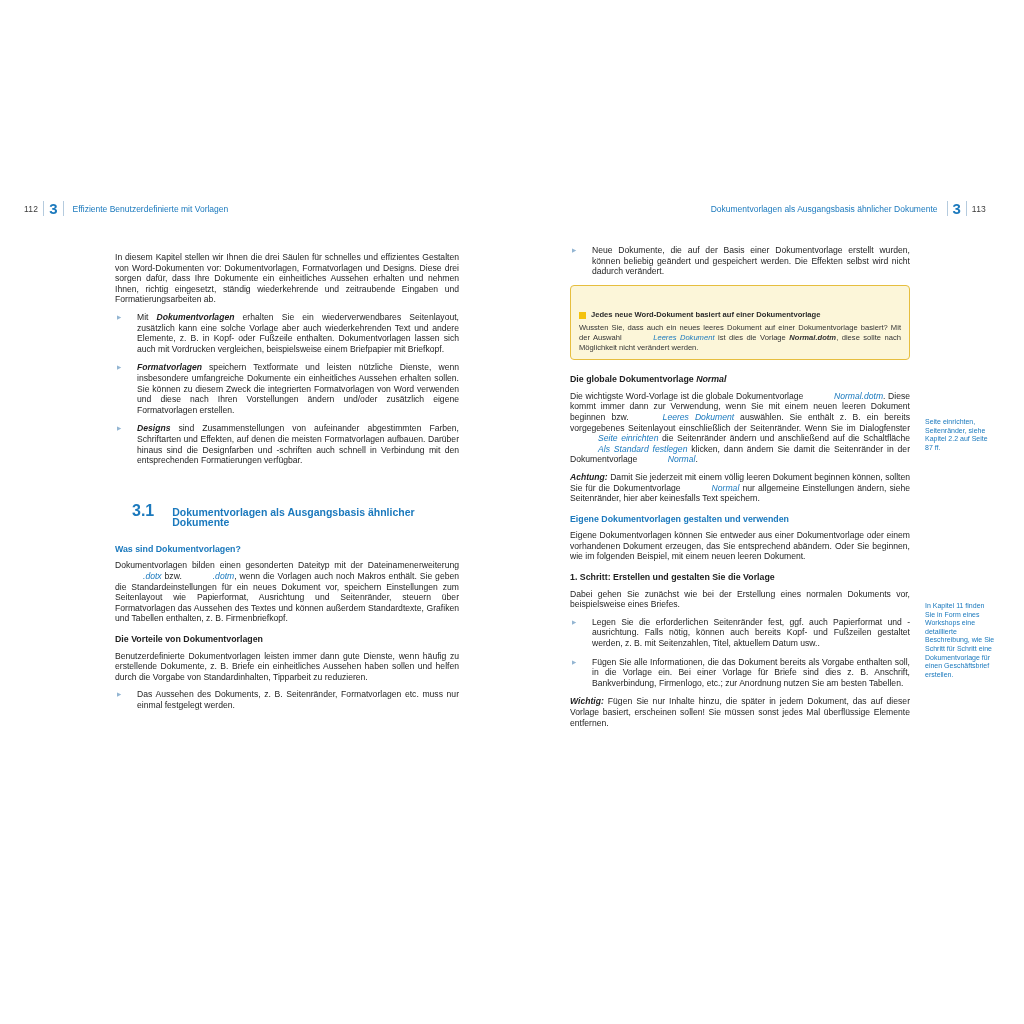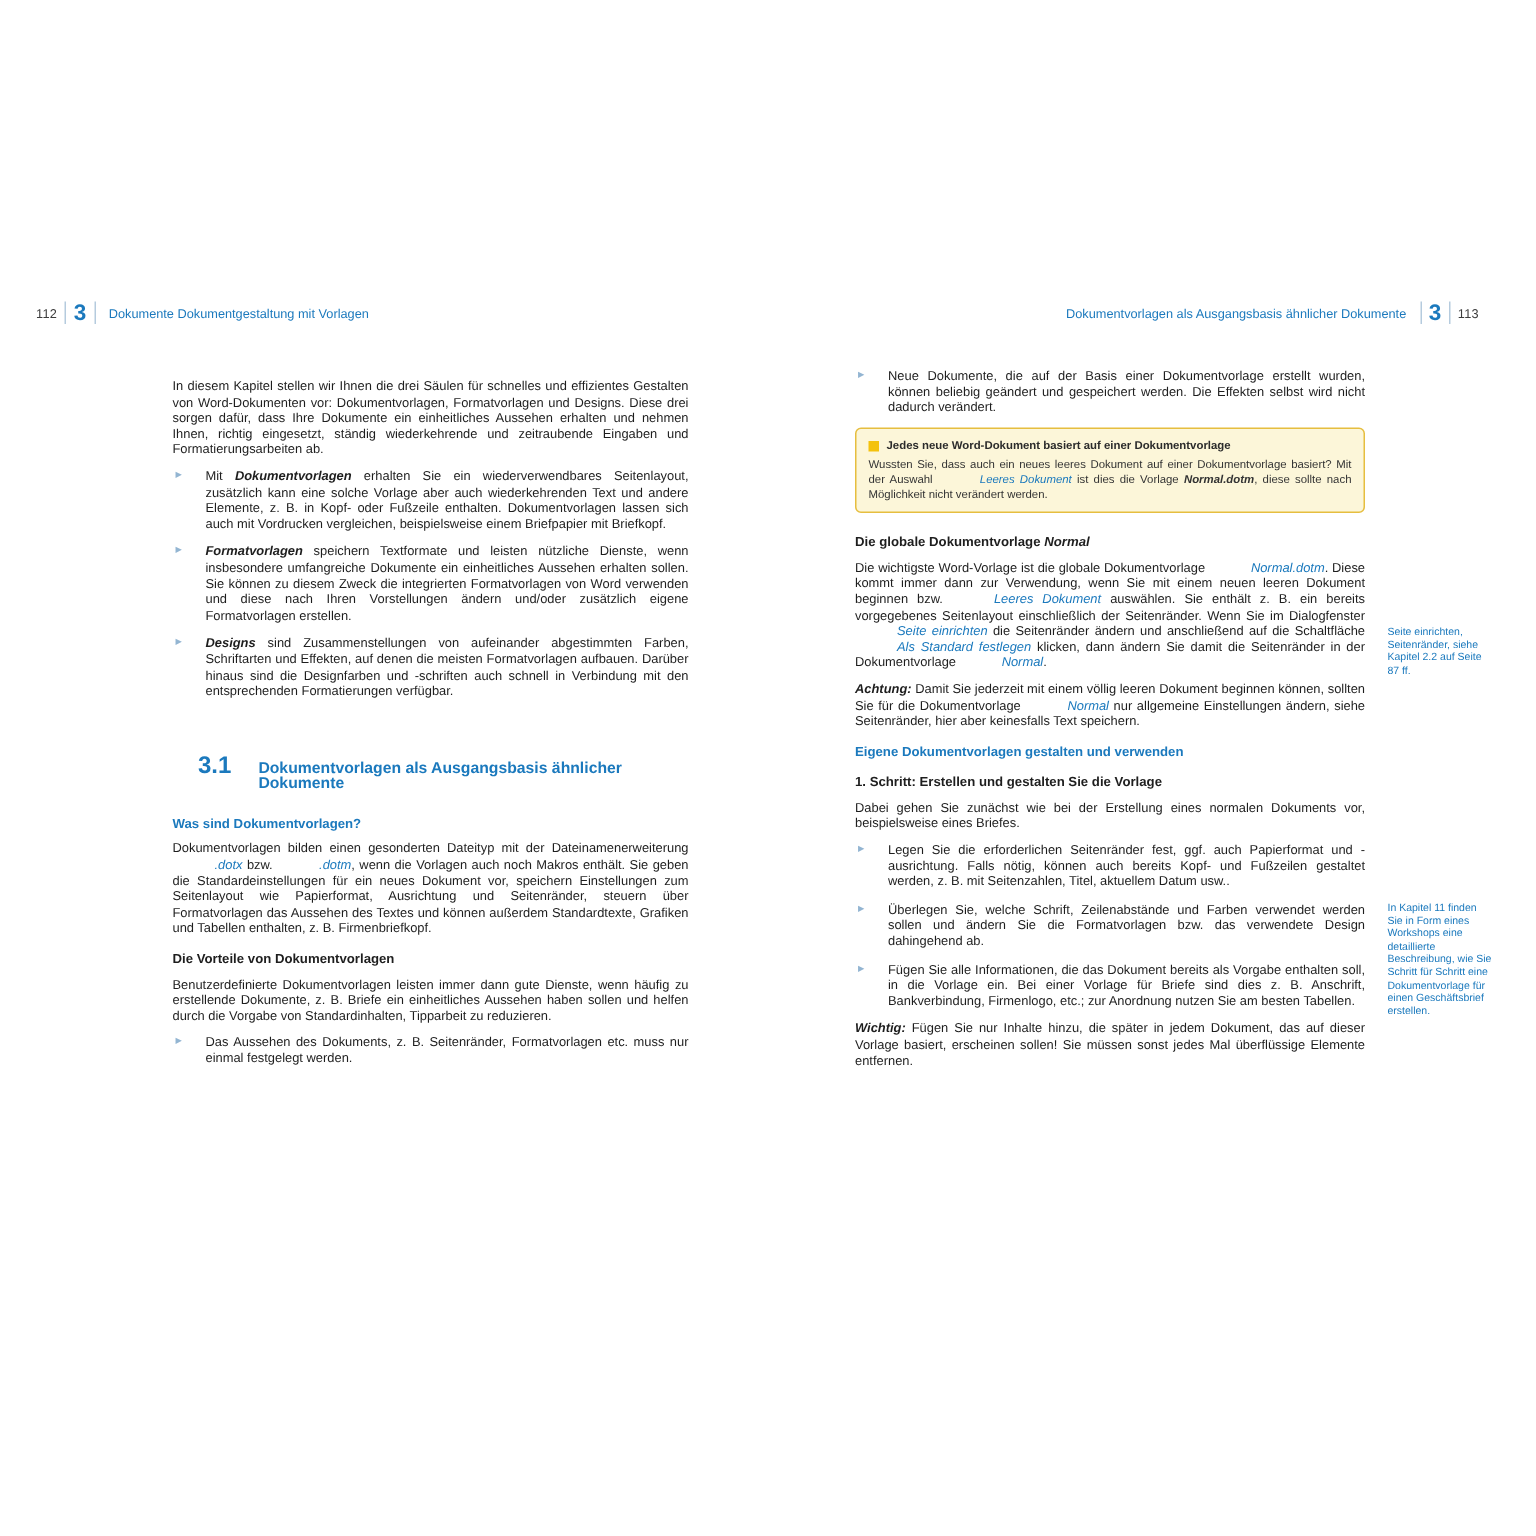--- a/index.html
+++ b/index.html
@@ -35,42 +35,42 @@
   .accent { color:var(--accent,#1b79bd);margin-left:28px; }
 
   .h-blue  { font-size:8.8px; font-weight:bold; color:var(--accent,#1b79bd); margin:10px 0 6px; text-align:left; }
   .h-black { font-size:8.8px; font-weight:bold; color:var(--text,#1e1e1e); margin:10px 0 6px; text-align:left; }
 
   .section { display:flex; align-items:baseline; gap:18px; margin:40px 17px 16px; text-align:left; }
   .section-number { font-size:16px; font-weight:bold; color:var(--accent,#1b79bd); }
   .section-title  { font-size:10.5px; font-weight:bold; color:var(--accent,#1b79bd); }
 
   .infobox { border:1px solid var(--box-border,#e6be3f); border-radius:4px; background:var(--box-bg,#fcf6d9);
-             padding:6px 8px 7px; margin:3px 0 14px; }
+             padding:24px 8px 7px; margin:3px 0 14px; }
   .infobox-head { display:flex; align-items:center; gap:5px; margin-bottom:3px; }
   .infobox-icon { width:7px; height:7px; background:var(--box-icon,#f4c20d); flex:0 0 auto; }
   .infobox-title { font-size:7.6px; font-weight:bold; color:#2b2b2b; text-align:left; }
   .infobox-body { font-size:7.6px; line-height:9.6px; color:#333; text-align:justify; }
 
   .margin-note { position:absolute; left:925px; width:70px; font-size:7px; line-height:8.6px;
                  color:var(--accent,#1b79bd); text-align:left; }
   .note-1 { top:418px; }
   .note-2 { top:602px; }
 </style>
 </head>
 <body>
 
 <div class="spread">
 
   <div class="hdr hdr-left">
     <span class="pnum">112</span>
     <span class="vbar"></span>
     <span class="chnum">3</span>
     <span class="vbar"></span>
-    <span class="htitle">Dokumente Dokumentgestaltung mit Vorlagen</span>
+    <span class="htitle">Effiziente Benutzerdefinierte mit Vorlagen</span>
   </div>
 
   <div class="hdr hdr-right">
     <span class="htitle">Dokumentvorlagen als Ausgangsbasis ähnlicher Dokumente</span>
     <span class="vbar"></span>
     <span class="chnum">3</span>
     <span class="vbar"></span>
     <span class="pnum">113</span>
   </div>
 
@@ -110,29 +110,26 @@
         <div class="infobox-head">
           <span class="infobox-icon"></span>
           <span class="infobox-title">Jedes neue Word-Dokument basiert auf einer Dokumentvorlage</span>
         </div>
         <div class="infobox-body"><span>Wussten Sie, dass auch ein neues leeres Dokument auf einer Dokumentvorlage basiert? Mit der Auswahl </span><span class="i accent">Leeres Dokument</span><span> ist dies die Vorlage </span><span class="b">Normal.dotm</span><span>, diese sollte nach Möglichkeit nicht verändert werden.</span></div>
       </div>
       <h3 class="h-black"><span>Die globale Dokumentvorlage </span><span class="i">Normal</span></h3>
       <p class="para"><span>Die wichtigste Word-Vorlage ist die globale Dokumentvorlage </span><span class="i accent">Normal.dotm</span><span>. Diese kommt immer dann zur Verwendung, wenn Sie mit einem neuen leeren Dokument beginnen bzw. </span><span class="i accent">Leeres Dokument</span><span> auswählen. Sie enthält z. B. ein bereits vorgegebenes Seitenlayout einschließlich der Seitenränder. Wenn Sie im Dialogfenster </span><span class="i accent">Seite einrichten</span><span> die Seitenränder ändern und anschließend auf die Schaltfläche </span><span class="i accent">Als Standard festlegen</span><span> klicken, dann ändern Sie damit die Seitenränder in der Dokumentvorlage </span><span class="i accent">Normal</span><span>.</span></p>
       <p class="para"><span class="b">Achtung:</span><span> Damit Sie jederzeit mit einem völlig leeren Dokument beginnen können, sollten Sie für die Dokumentvorlage </span><span class="i accent">Normal</span><span> nur allgemeine Einstellungen ändern, siehe Seitenränder, hier aber keinesfalls Text speichern.</span></p>
       <h3 class="h-blue"><span>Eigene Dokumentvorlagen gestalten und verwenden</span></h3>
+      <p class="para"><span>Eigene Dokumentvorlagen können Sie entweder aus einer Dokumentvorlage oder einem vorhandenen Dokument erzeugen, das Sie entsprechend abändern. Oder Sie beginnen, wie im folgenden Beispiel, mit einem neuen leeren Dokument.</span></p>
       <h3 class="h-black"><span>1. Schritt: Erstellen und gestalten Sie die Vorlage</span></h3>
       <p class="para"><span>Dabei gehen Sie zunächst wie bei der Erstellung eines normalen Dokuments vor, beispielsweise eines Briefes.</span></p>
       <div class="bullet">
         <span class="bullet-marker">▶</span>
         <div class="bullet-text"><span>Legen Sie die erforderlichen Seitenränder fest, ggf. auch Papierformat und -ausrichtung. Falls nötig, können auch bereits Kopf- und Fußzeilen gestaltet werden, z. B. mit Seitenzahlen, Titel, aktuellem Datum usw..</span></div>
-      </div>
-      <div class="bullet">
-        <span class="bullet-marker">▶</span>
-        <div class="bullet-text"><span>Überlegen Sie, welche Schrift, Zeilenabstände und Farben verwendet werden sollen und ändern Sie die Formatvorlagen bzw. das verwendete Design dahingehend ab.</span></div>
       </div>
       <div class="bullet">
         <span class="bullet-marker">▶</span>
         <div class="bullet-text"><span>Fügen Sie alle Informationen, die das Dokument bereits als Vorgabe enthalten soll, in die Vorlage ein. Bei einer Vorlage für Briefe sind dies z. B. Anschrift, Bankverbindung, Firmenlogo, etc.; zur Anordnung nutzen Sie am besten Tabellen.</span></div>
       </div>
       <p class="para"><span class="b">Wichtig:</span><span> Fügen Sie nur Inhalte hinzu, die später in jedem Dokument, das auf dieser Vorlage basiert, erscheinen sollen! Sie müssen sonst jedes Mal überflüssige Elemente entfernen.</span></p>
     </div>
 
   <div class="margin-note note-1">Seite einrichten, Seitenränder, siehe Kapitel 2.2 auf Seite 87 ff.</div>
   <div class="margin-note note-2">In Kapitel 11 finden Sie in Form eines Workshops eine detaillierte Beschreibung, wie Sie Schritt für Schritt eine Dokumentvorlage für einen Geschäftsbrief erstellen.</div>

